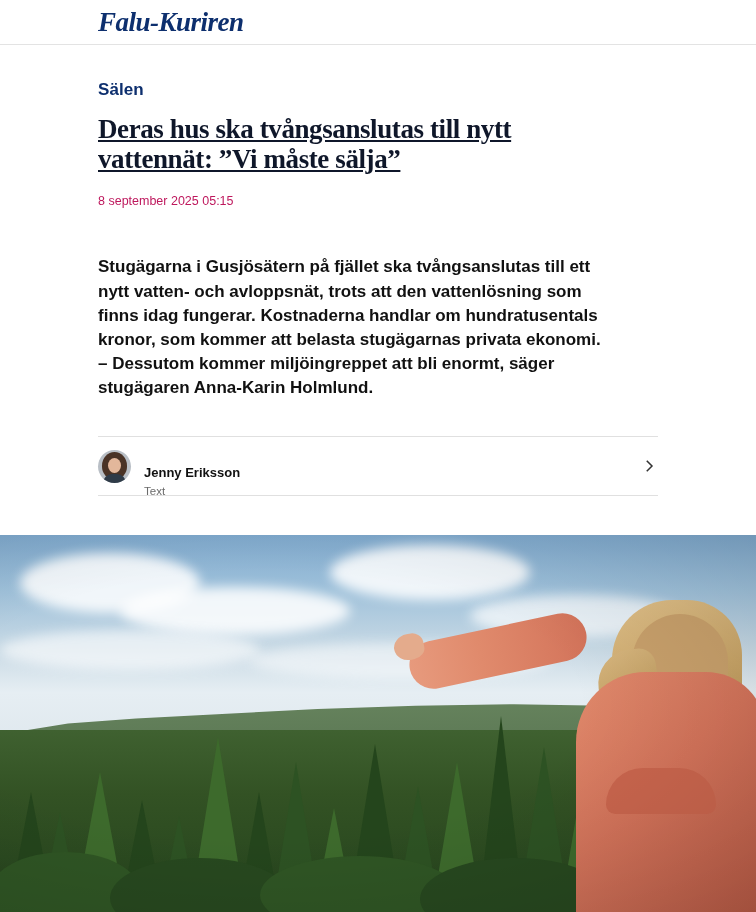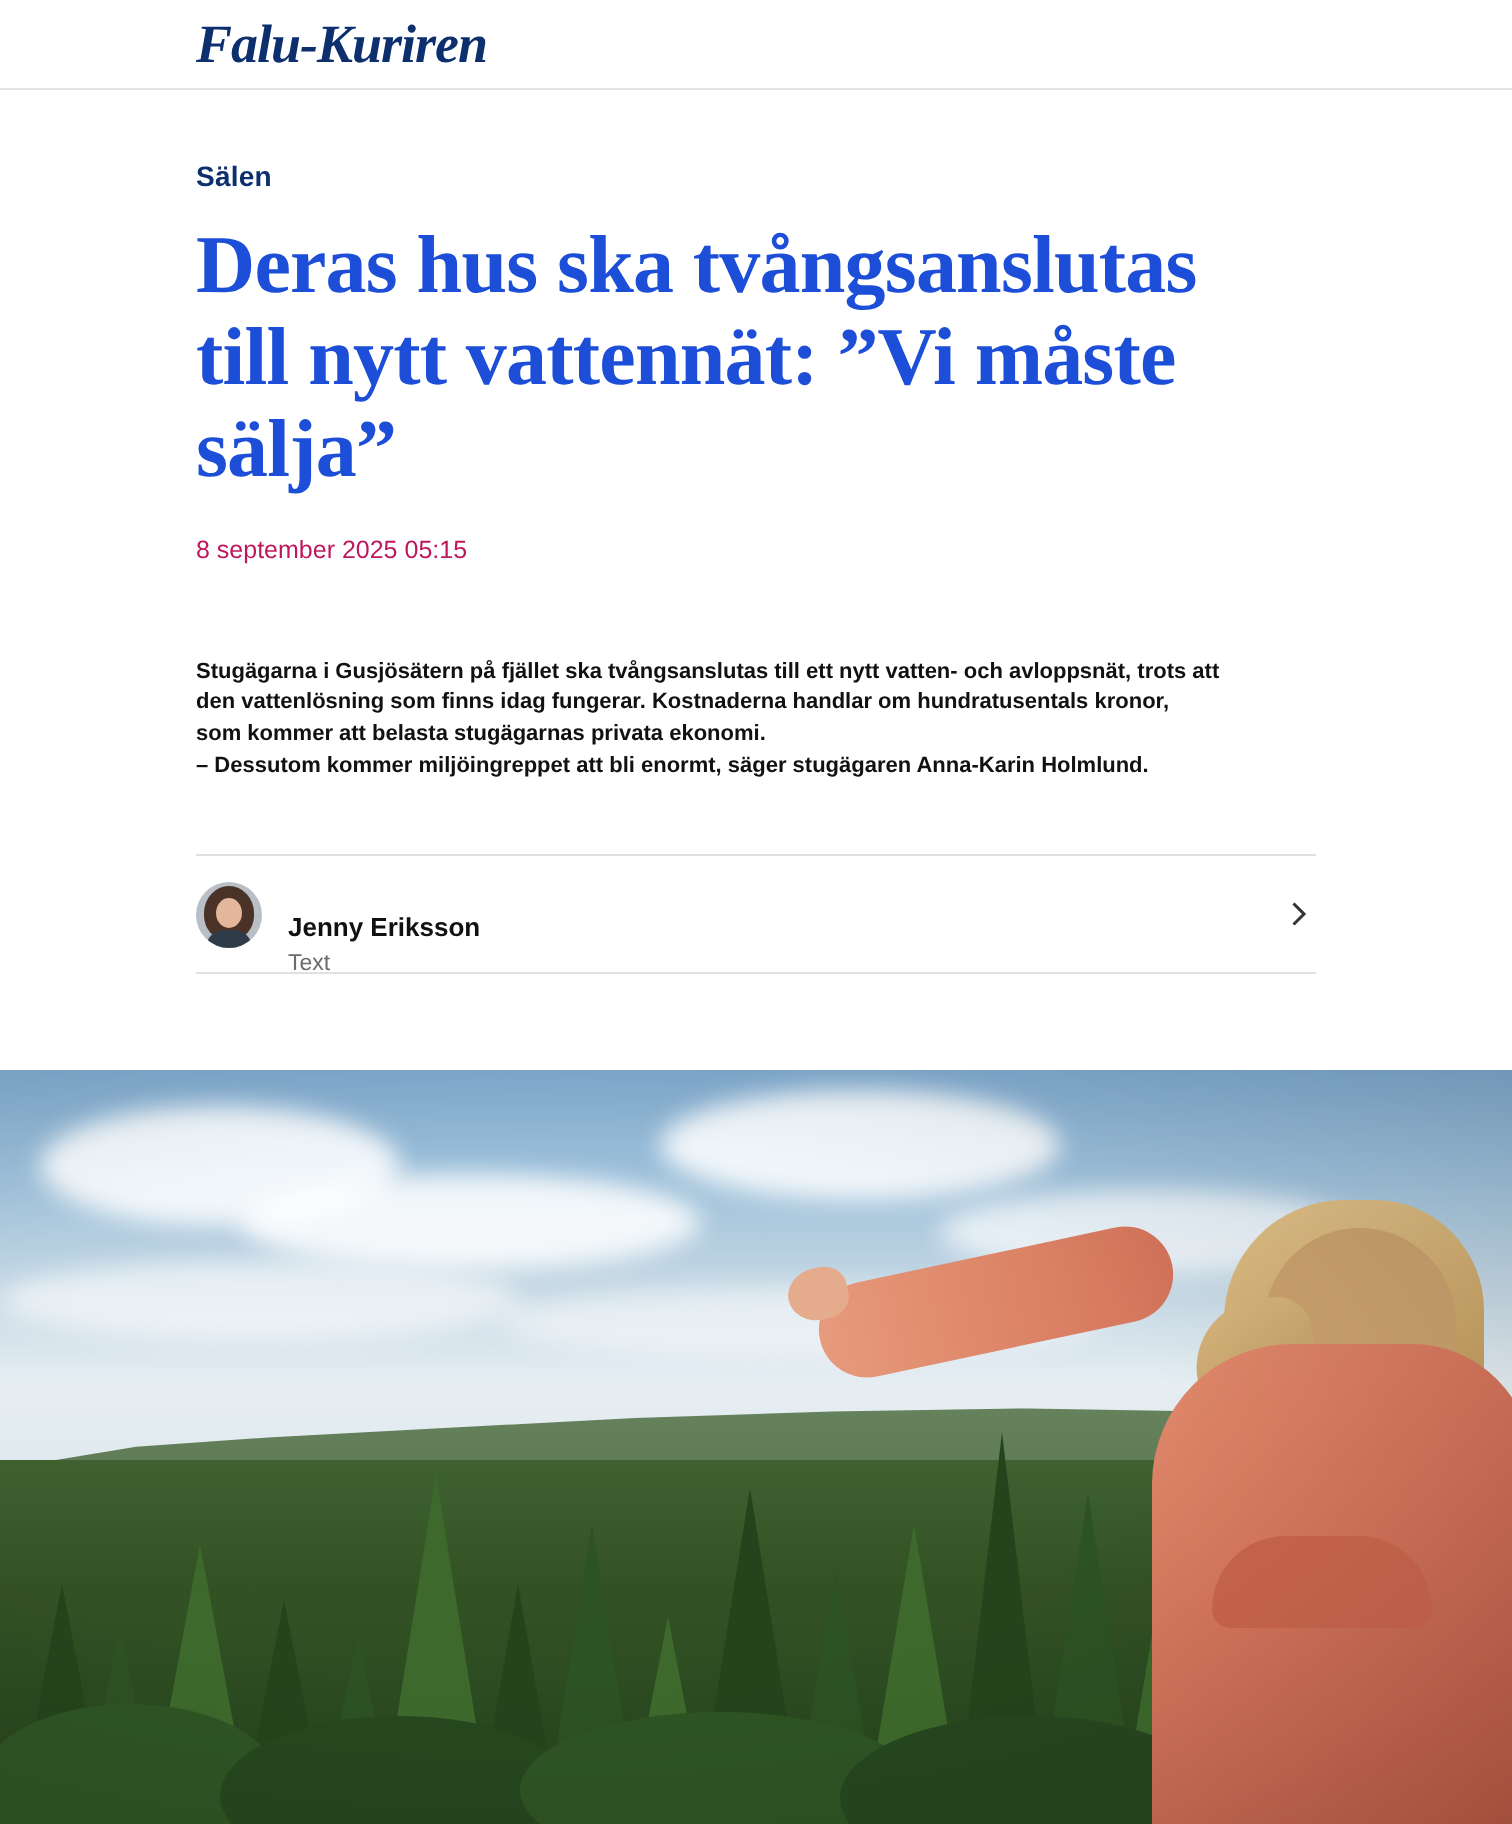--- a/index.html
+++ b/index.html
@@ -37,44 +37,45 @@
   }
 
   
   .article {
     width: 756px;
     box-sizing: border-box;
     padding: 0 98px;
   }
   .kicker {
     margin-top: 35px;
-    font-size: 14px;
+    font-size: 17px;
     font-weight: bold;
     color: #0d2f6e;
     letter-spacing: 0.1px;
   }
   .headline {
     margin: 14px 0 0 0;
     font-family: "Liberation Serif", serif;
     font-weight: bold;
-    font-size: 41px;
+    font-size: 27px;
     line-height: 1.12;
     letter-spacing: -0.4px;
-    color: #1d4ed8;
+    color: #0f172a;
     max-width: 530px;
+    text-decoration: underline;
   }
   .timestamp {
     margin-top: 20px;
     font-size: 12.5px;
     color: #be185d;
   }
 
   .lead {
     margin-top: 47px;
-    font-size: 11px;
+    font-size: 17px;
     line-height: 1.42;
     font-weight: bold;
     color: #111111;
     max-width: 512px;
   }
   .lead p {
     margin: 0;
   }
 
   

